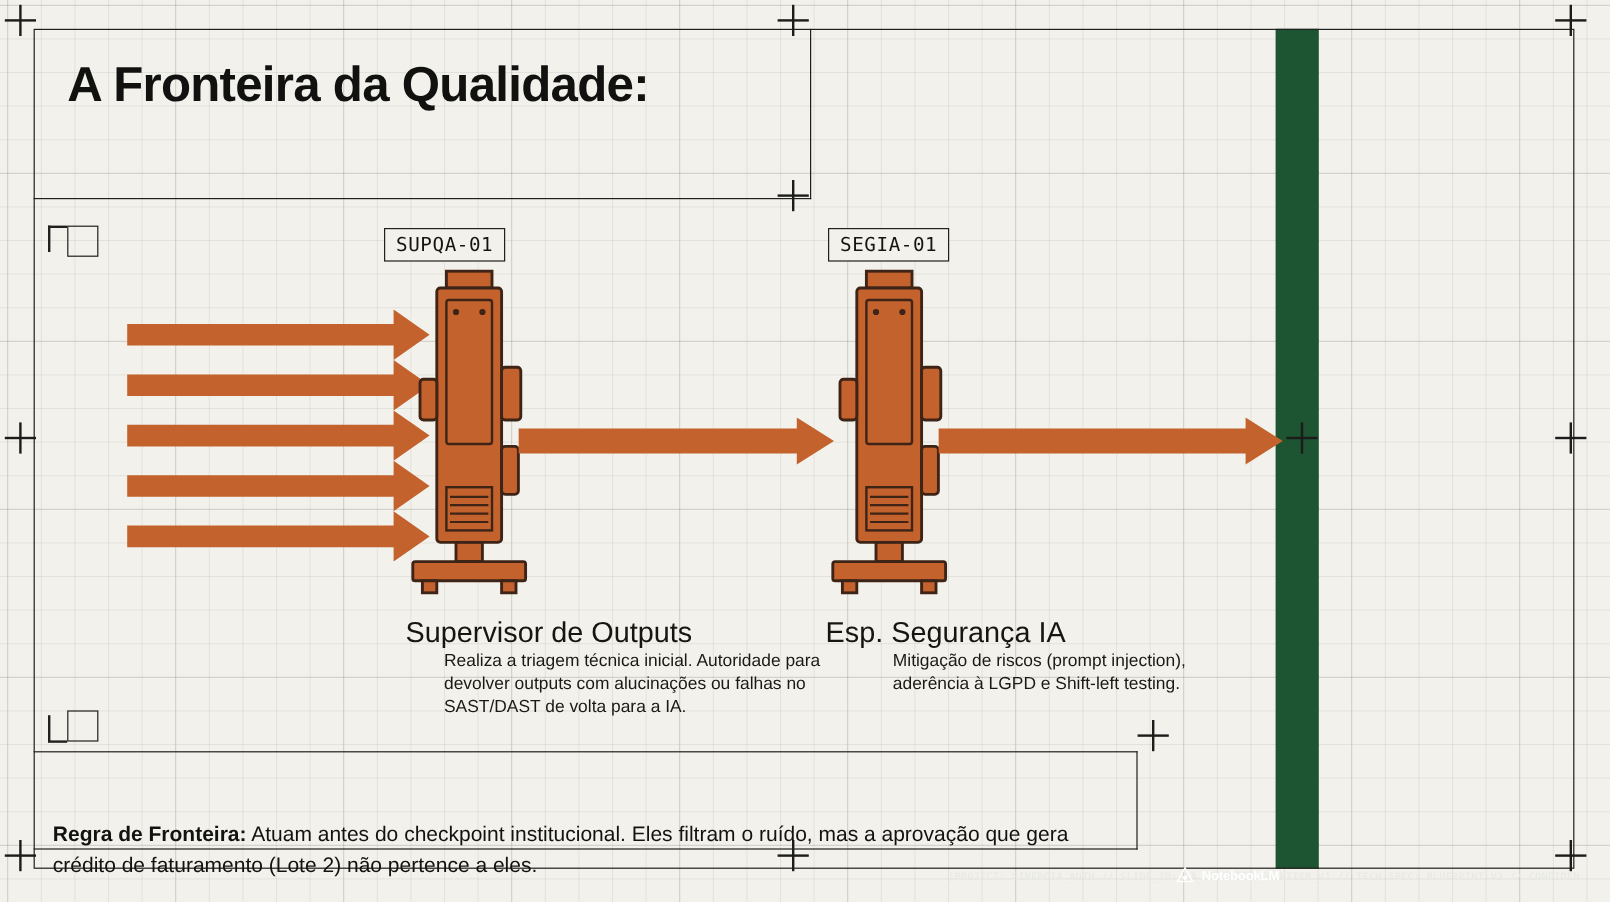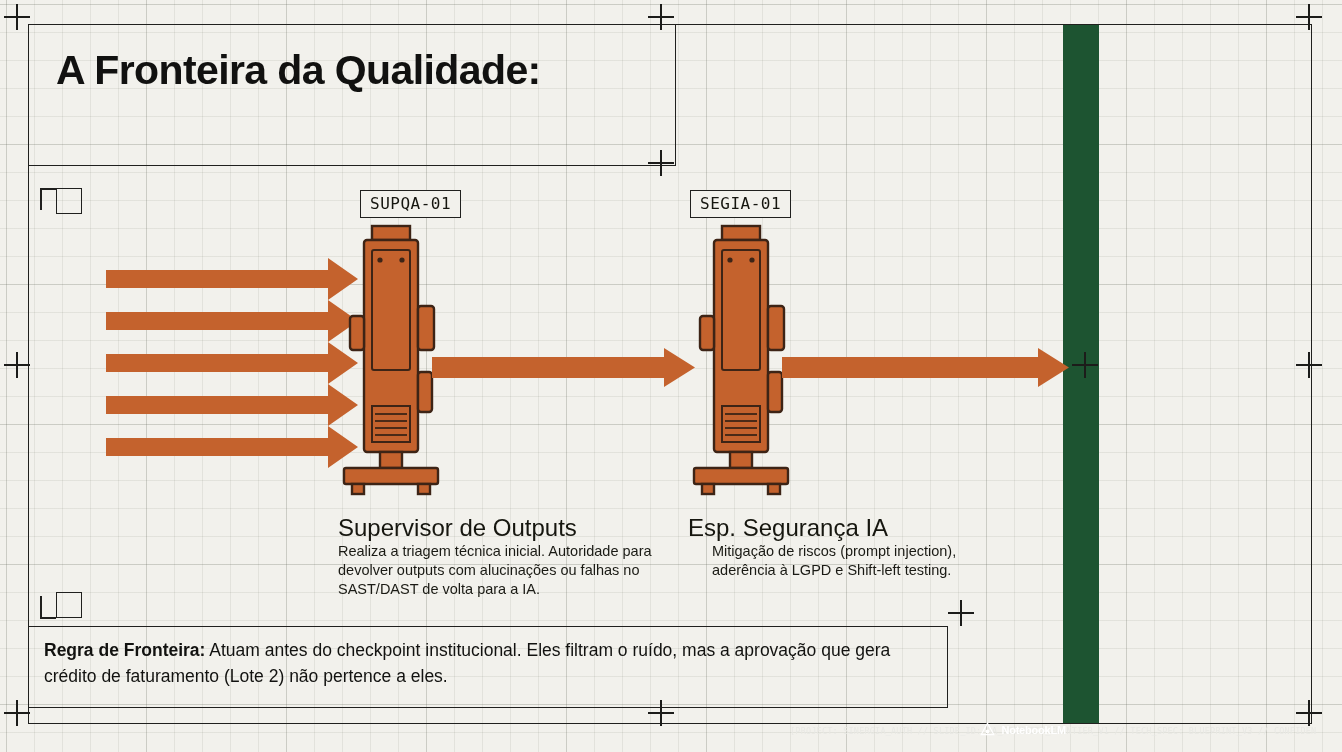--- a/index.html
+++ b/index.html
@@ -144,20 +144,21 @@
     font-size: 24px;
     font-weight: normal;
     color: #16160f;
     white-space: nowrap;
   }
   .agent-desc {
     position: absolute;
     font-size: 14.5px;
     line-height: 19px;
     color: #1a1a14;
+    margin-left: 32px;
   }
 
   
   .arrow {
     position: absolute;
   }
 
   
   .rule-box {
     position: absolute;
@@ -166,21 +167,21 @@
     width: 920px;
     height: 82px;
     border: 1.5px solid #20201e;
     border-left: none;
     box-sizing: border-box;
     background: transparent;
   }
   .rule-text {
     position: absolute;
     left: 44px;
-    top: 637px;
+    top: 682px;
     width: 890px;
     font-size: 17.5px;
     line-height: 26px;
     color: #121210;
   }
   .rule-text b { font-weight: bold; }
 
   
   .footer-meta {
     position: absolute;
@@ -251,21 +252,21 @@
     <g fill="#c4622d">
       <path d="M6,12 H228 V0 L258,21 L228,42 V30 H6 Z"></path>
       <path d="M6,54 H228 V42 L258,63 L228,84 V72 H6 Z"></path>
       <path d="M6,96 H228 V84 L258,105 L228,126 V114 H6 Z"></path>
       <path d="M6,138 H228 V126 L258,147 L228,168 V156 H6 Z"></path>
       <path d="M6,180 H228 V168 L258,189 L228,210 V198 H6 Z"></path>
     </g>
   </svg>
 
   <div class="agent">
-    <div class="code-tag" style="left:360px; top:190px;text-align:right;">SUPQA-01</div>
+    <div class="code-tag" style="left:320px; top:190px;text-align:right;">SUPQA-01</div>
 
     <svg style="position:absolute; left:336px; top:224px;" width="110" height="276" viewBox="0 0 110 276">
       <g>
 
         <rect x="36" y="2" width="38" height="14" fill="#c4622d" stroke="#3d2416" stroke-width="2.4"></rect>
 
         <rect x="28" y="16" width="54" height="212" rx="3" fill="#c4622d" stroke="#3d2416" stroke-width="2.4"></rect>
 
         <rect x="36" y="26" width="38" height="120" rx="2" fill="none" stroke="#3d2416" stroke-width="2"></rect>
 

